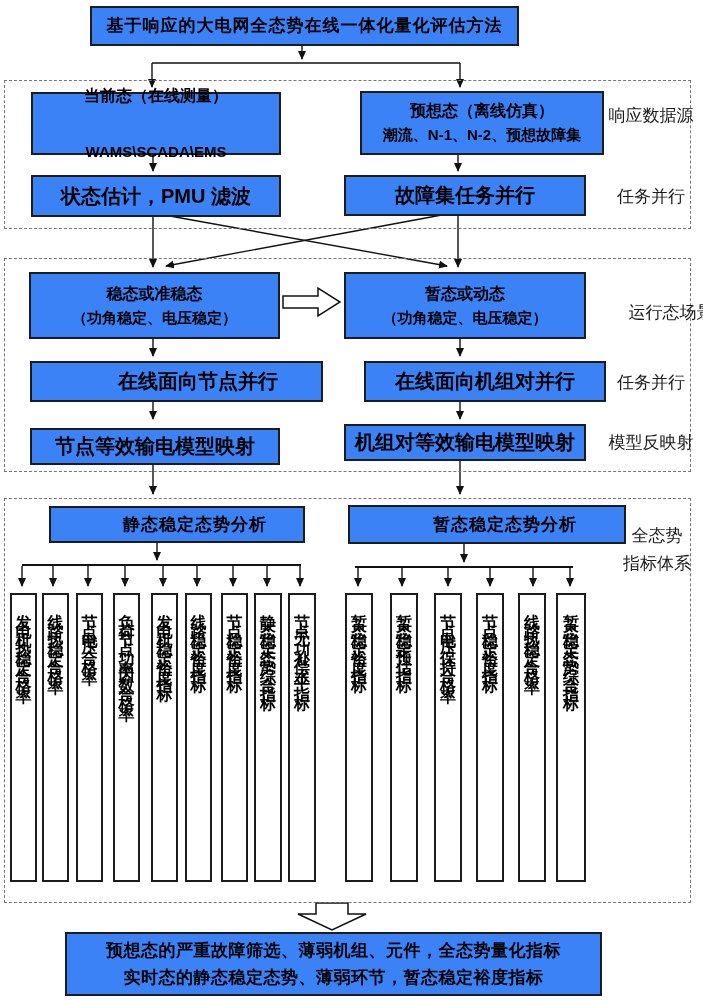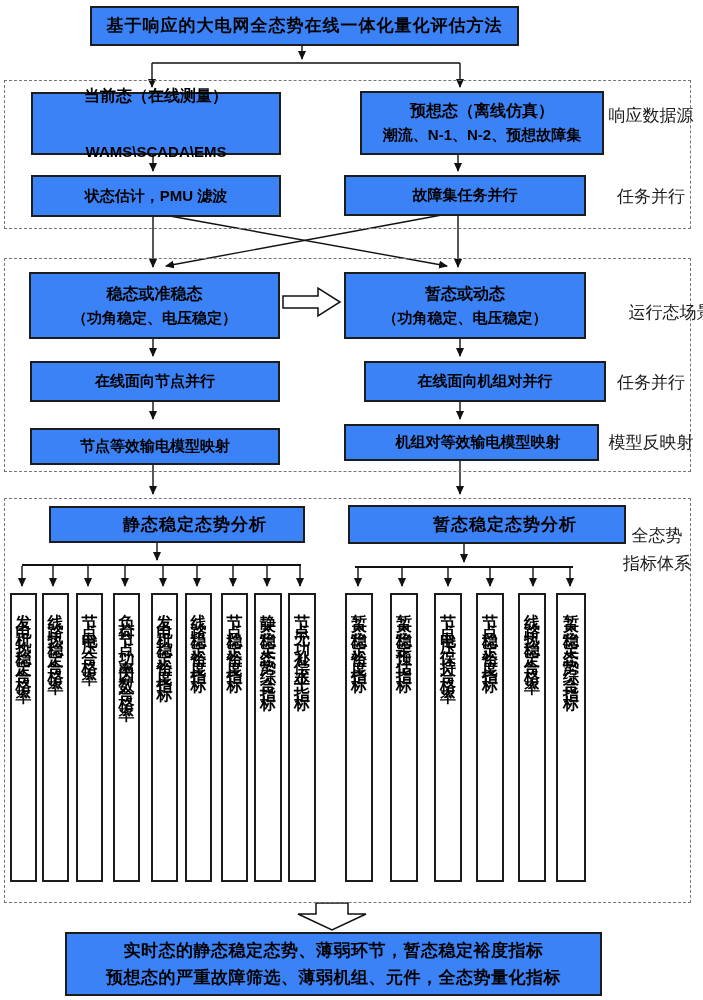--- a/index.html
+++ b/index.html
@@ -9,21 +9,21 @@
   }
   svg.connectors{position:absolute;left:0;top:0;}
   .dashed{position:absolute;border:1px dashed #767676;background:transparent;}
   .box{
     position:absolute;border:2px solid #1c1c1c;background:#3b82f6;
     display:flex;flex-direction:column;align-items:center;justify-content:center;
     text-align:center;font-weight:600;line-height:1.25;
   }
   .box .l1{font-size:16px;}
   .box .l2{font-size:15px;margin-top:5px;}
-  .box.single{font-size:15px;}
+  .box.single{font-size:20px;}
   .title-box{font-size:17px;letter-spacing:1px;}
   .hdr{font-size:17px;letter-spacing:1px;padding-left:36px;}
   .side-label{
     position:absolute;font-family:"Liberation Serif",serif;font-size:17px;
     color:#1a1a1a;text-align:center;white-space:nowrap;font-weight:400;
   }
   .vcol{position:absolute;border:2px solid #1c1c1c;background:#fff;display:flex;justify-content:center;}
   .vcol span{
     writing-mode:vertical-rl;text-orientation:upright;
     font-size:16px;font-weight:600;letter-spacing:9px;padding-top:6px;line-height:1;
@@ -117,26 +117,26 @@
   <div class="box" style="left:29px;top:272px;width:247px;height:63px;">
     <span class="l1">稳态或准稳态</span>
     <span class="l2">（功角稳定、电压稳定）</span>
   </div>
   <div class="box" style="left:344px;top:272px;width:238px;height:63px;">
     <span class="l1">暂态或动态</span>
     <span class="l2">（功角稳定、电压稳定）</span>
   </div>
   <div class="side-label" style="left:625px;top:301px;width:92px;font-family:Liberation Mono, monospace;">运行态场景</div>
 
-  <div class="box single" style="left:30px;top:361px;width:246px;height:37px;">在线面向节点并行</div>
+  <div class="box single" style="left:30px;top:361px;width:246px;height:37px;padding-left:43px;">在线面向节点并行</div>
   <div class="box single" style="left:344px;top:361px;width:238px;height:37px;margin-left:20px;">在线面向机组对并行</div>
   <div class="side-label" style="left:605px;top:371px;width:92px;">任务并行</div>
 
   <div class="box single" style="left:30px;top:428px;width:246px;height:33px;">节点等效输电模型映射</div>
-  <div class="box single" style="left:344px;top:424px;width:238px;height:33px;padding-left:13px;">机组对等效输电模型映射</div>
+  <div class="box single" style="left:344px;top:424px;width:238px;height:33px;">机组对等效输电模型映射</div>
   <div class="side-label" style="left:605px;top:431px;width:92px;">模型反映射</div>
 
   <div class="dashed" style="left:4px;top:498px;width:685px;height:403px;"></div>
 
   <div class="box hdr" style="left:49px;top:506px;width:216px;height:33px;">静态稳定态势分析</div>
   <div class="box hdr" style="left:348px;top:505px;width:238px;height:35px;">暂态稳定态势分析</div>
   <div class="side-label" style="left:608px;top:524px;width:98px;">全态势</div>
   <div class="side-label" style="left:608px;top:552px;width:98px;">指标体系</div>
 
   <div class="vcol" style="left:10px;top:593px;width:23px;height:285px;">
@@ -180,17 +180,17 @@
       <span>节点稳定裕度指标</span>
     </div>
   <div class="vcol" style="left:518px;top:593px;width:24px;height:285px;">
       <span>线路热稳定合格率</span>
     </div>
   <div class="vcol" style="left:556px;top:593px;width:26px;height:285px;">
       <span>暂态稳定态势综合指标</span>
     </div>
 
   <div class="box result" style="left:65px;top:932px;width:533px;height:60px;">
+    <span>预想态的严重故障筛选、薄弱机组、元件，全态势量化指标</span>
     <span>实时态的静态稳定态势、薄弱环节，暂态稳定裕度指标</span>
-    <span>预想态的严重故障筛选、薄弱机组、元件，全态势量化指标</span>
   </div>
 
 </div>
 
 </body></html>

